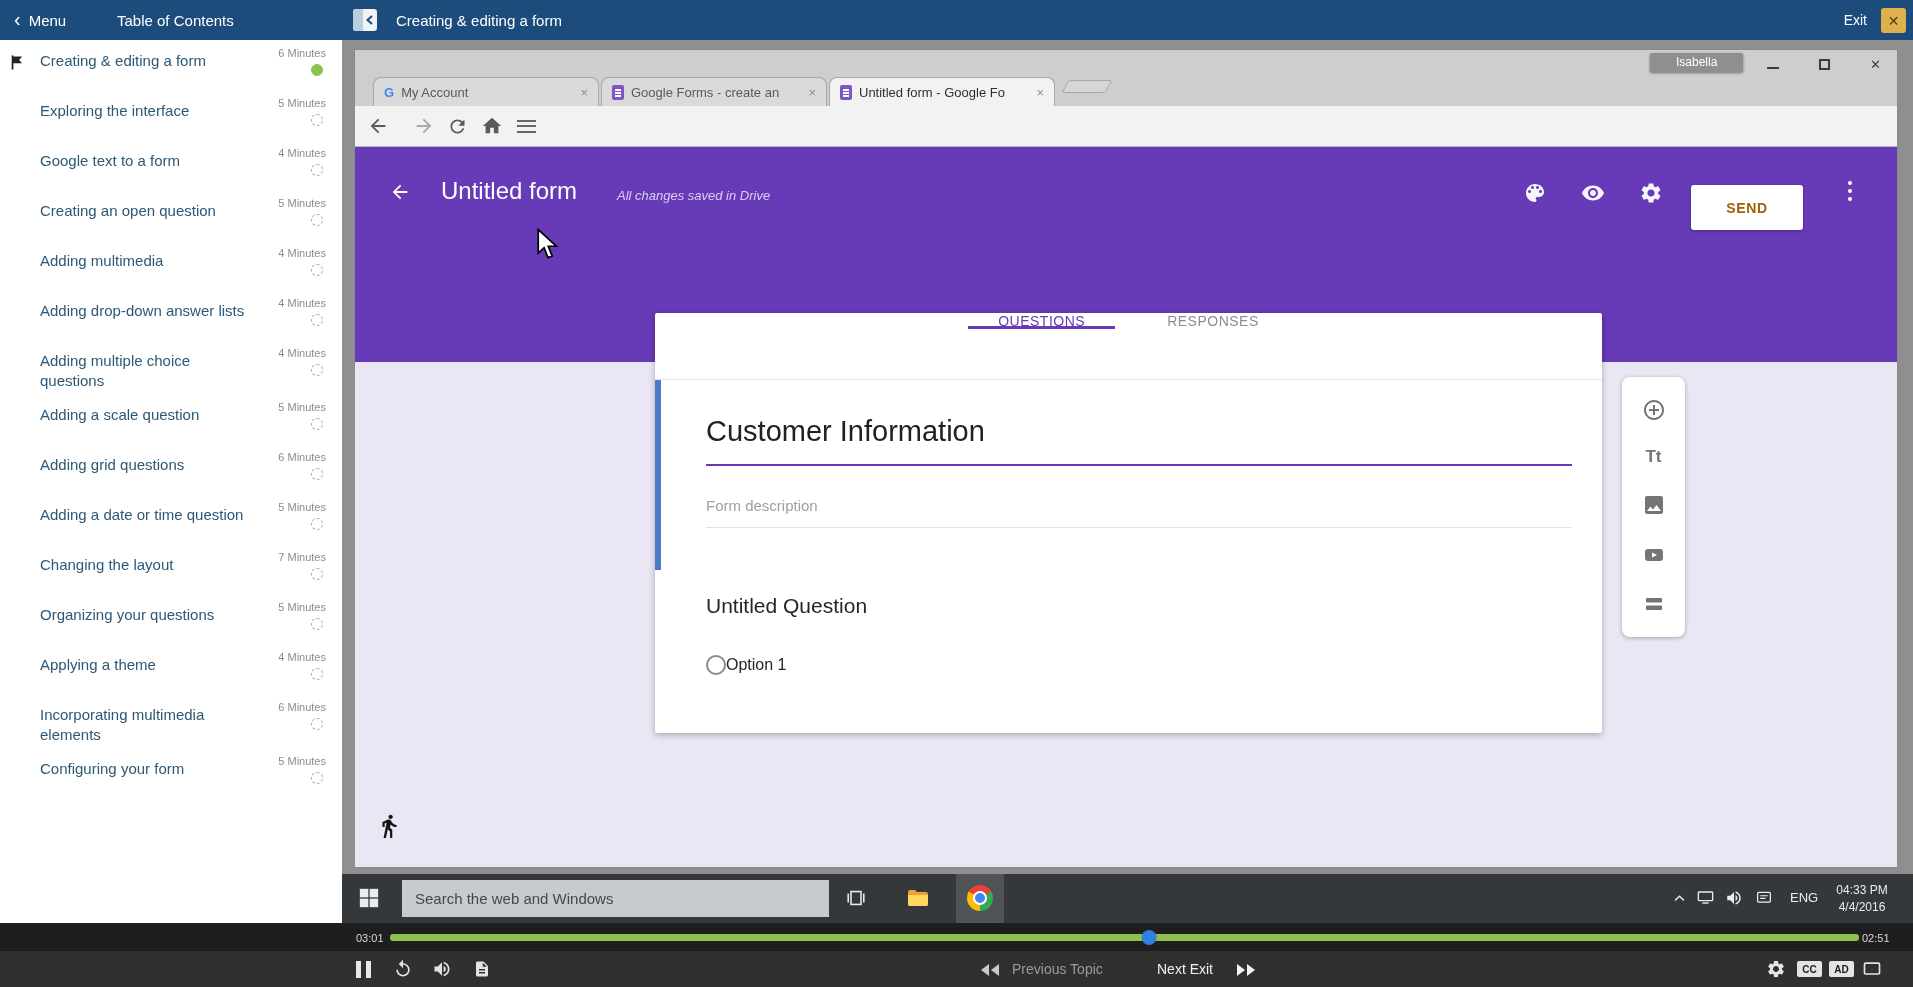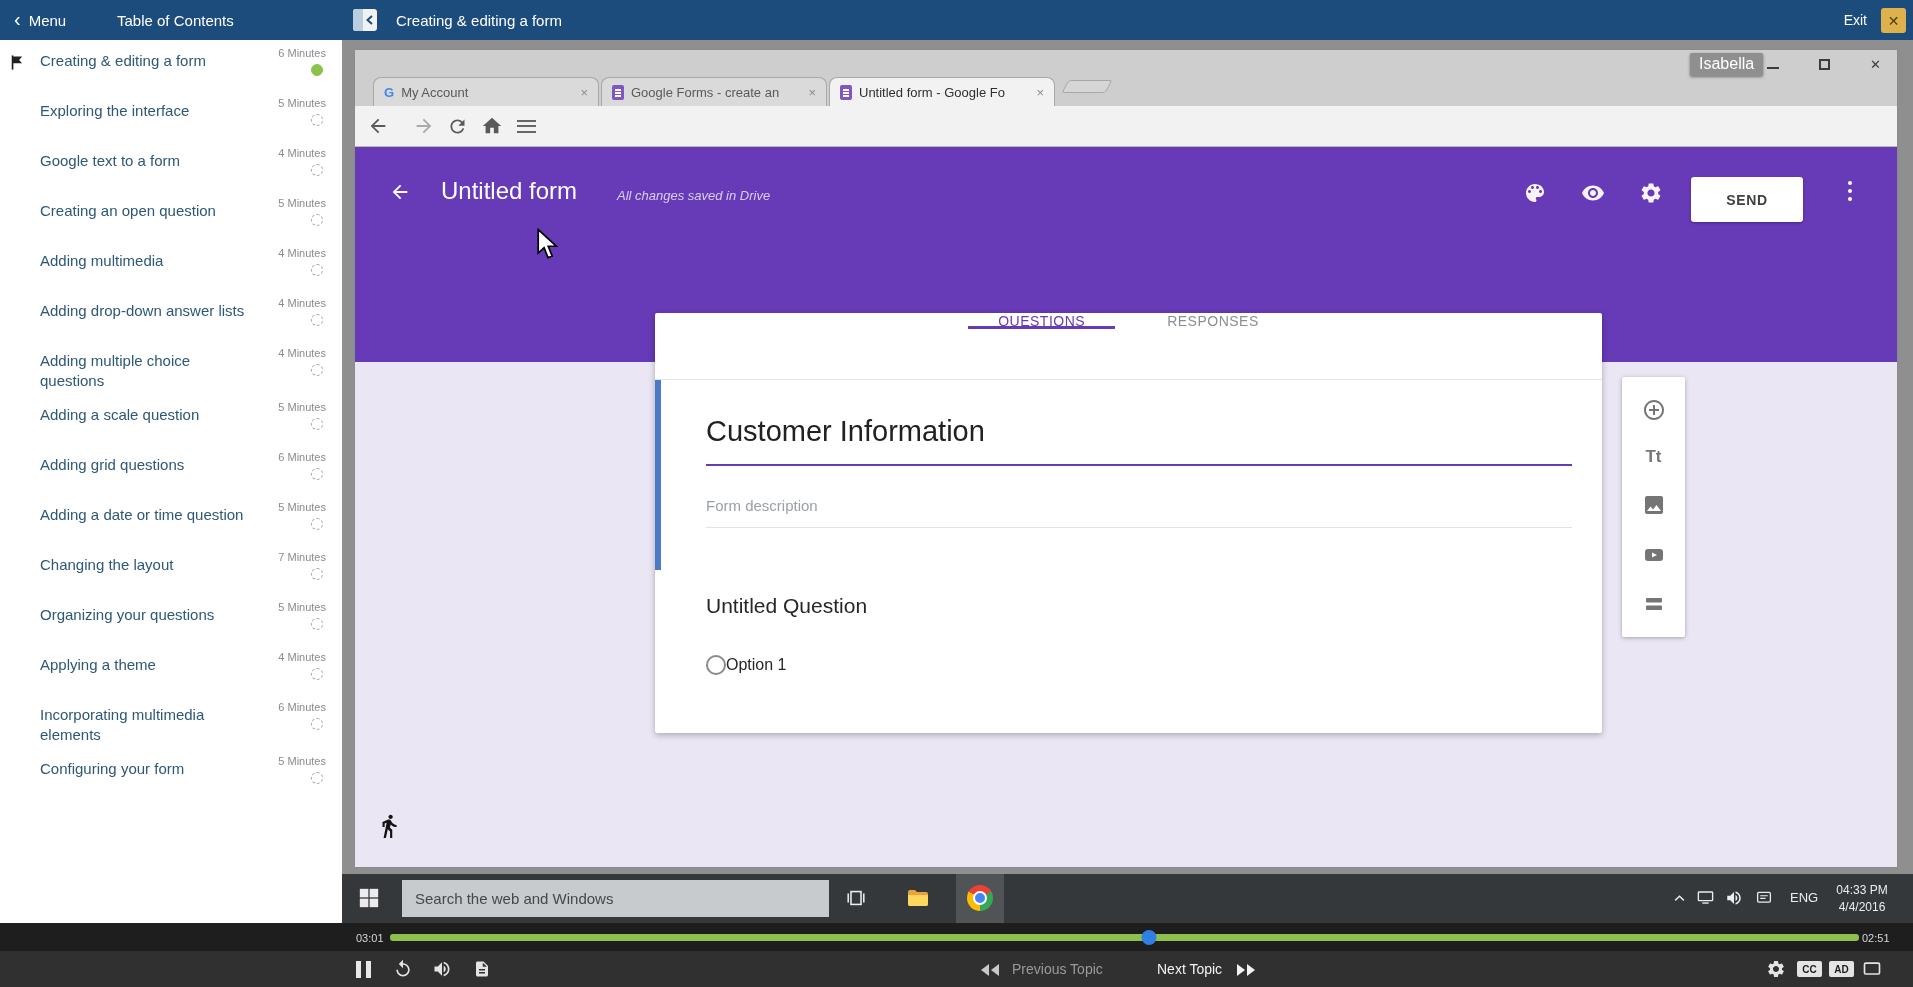--- a/index.html
+++ b/index.html
@@ -29,21 +29,21 @@
   .flag{position:absolute;left:9px;top:14px;color:#22231f}
 
   
   .video{position:absolute;left:342px;top:40px;width:1571px;height:883px;background:#8f8f8f}
   .chrome{position:absolute;left:12px;top:9px;width:1544px;height:819px;background:#cecece;border:1px solid #8b8b8b}
   .win-ctl{position:absolute;top:6px;right:16px;display:flex;gap:40px;align-items:center;height:16px;z-index:5}
   .wc{cursor:pointer}
   .wc-min{width:12px;height:9px;border-bottom:2px solid #3c3c3c}
   .wc-max{width:11px;height:11px;border:2px solid #3c3c3c}
   .wc-close{font-size:13px;color:#3c3c3c;line-height:13px}
-  .user-tag{position:absolute;left:1348px;top:13px;background:#8f8f8f;color:#fff;font-size:16px;padding:2px 9px 3px;border-radius:2px;box-shadow:0 1px 3px rgba(0,0,0,.45);z-index:6}
+  .user-tag{position:absolute;left:1308px;top:13px;background:#8f8f8f;color:#fff;font-size:12px;padding:2px 26px 3px;border-radius:2px;box-shadow:0 1px 3px rgba(0,0,0,.45);z-index:6}
 
   .tabstrip{position:absolute;left:18px;top:27px;height:29px;display:flex;align-items:flex-end;z-index:2}
   .tab{width:226px;height:29px;background:#dadada;border:1px solid #a8a8a8;border-bottom:none;border-radius:8px 8px 0 0;display:flex;align-items:center;gap:7px;padding:0 8px 0 10px;margin-right:2px;font-size:13px;color:#5a5a5a;cursor:pointer}
   .tab.active{background:#f2f2f2;color:#2f2f2f}
   .tab-label{flex:1;white-space:nowrap;overflow:hidden}
   .tab-close{color:#8b8b8b;font-size:13px;padding:0 2px;cursor:pointer}
   .g-ico{font-size:13px;font-weight:bold;color:#4285f4}
   .forms-ico{width:12px;height:15px;background:#7e57c2;border-radius:2px;position:relative;flex:none}
   .forms-ico::after{content:"";position:absolute;left:3px;top:4px;width:6px;height:2px;background:#fff;box-shadow:0 3px 0 #fff,0 6px 0 #fff}
   .newtab{width:44px;height:13px;background:#d6d6d6;border:1px solid #a8a8a8;border-radius:3px;align-self:flex-start;margin:3px 0 0 8px;transform:skewX(-28deg);cursor:pointer}
@@ -57,40 +57,40 @@
   .menu-ic{width:19px;height:13px;margin:0 17px 0 14px;border-top:2px solid #666;border-bottom:2px solid #666;position:relative;cursor:pointer;flex:none}
   .menu-ic::after{content:"";position:absolute;left:0;top:3.5px;width:100%;height:2px;background:#666}
 
   
   .forms{position:absolute;left:0;top:97px;bottom:0;width:100%;background:#ebe6f4;overflow:hidden}
   .phead{position:absolute;left:0;top:0;width:100%;height:215px;background:#673ab7}
   .back-ic{position:absolute;left:34px;top:34px;color:#fff;cursor:pointer}
   .fname{position:absolute;left:86px;top:30px;font-size:24px;color:#fff;cursor:text}
   .fsaved{position:absolute;left:262px;top:41px;font-size:13px;font-style:italic;color:rgba(255,255,255,.75)}
   .ph-ic{position:absolute;top:34px;color:#fff;cursor:pointer;opacity:.95}
-  .send{position:absolute;left:1336px;top:30px;width:112px;height:45px;background:#fff;border-radius:3px;color:#404040;font-size:14px;font-weight:bold;letter-spacing:.6px;display:flex;align-items:center;justify-content:center;cursor:pointer;box-shadow:0 1px 3px rgba(0,0,0,.3)}
+  .send{position:absolute;left:1336px;top:38px;width:112px;height:45px;background:#fff;border-radius:3px;color:#a16207;font-size:14px;font-weight:bold;letter-spacing:.6px;display:flex;align-items:center;justify-content:center;cursor:pointer;box-shadow:0 1px 3px rgba(0,0,0,.3)}
   .dots{position:absolute;left:1490px;top:34px;width:10px;cursor:pointer}
   .dots i{display:block;width:4px;height:4px;border-radius:50%;background:#fff;margin:0 auto 4px}
 
   .card{position:absolute;left:300px;top:166px;width:947px;height:420px;background:#fff;border-radius:2px;box-shadow:0 2px 6px rgba(0,0,0,.28)}
   .card-tabs{position:relative;height:67px;display:flex;align-items:flex-start;justify-content:center;gap:22px;border-bottom:1px solid #e3e3e3}
   .ctab{display:flex;align-items:center;padding:0 30px;font-size:14px;letter-spacing:.5px;color:#8a8f94;cursor:pointer;position:relative}
   .ctab.active{color:#673ab7}
   .ctab.active::after{content:"";position:absolute;left:0;right:0;bottom:0;height:3px;background:#673ab7}
   .accent{position:absolute;left:0;top:67px;width:6px;height:190px;background:#4d79c9}
   .ftitle{position:absolute;left:51px;top:102px;font-size:29px;color:#212121;cursor:text}
   .t-underline{position:absolute;left:51px;top:151px;width:866px;height:2px;background:#673ab7}
   .fdesc{position:absolute;left:51px;top:184px;font-size:15px;color:#9aa0a6;cursor:text}
   .d-underline{position:absolute;left:51px;top:214px;width:866px;height:1px;background:#e2e2e2}
   .qtitle{position:absolute;left:51px;top:281px;font-size:21px;color:#262626;cursor:text}
   .opt{position:absolute;left:51px;top:342px;display:flex;align-items:center;gap:0;cursor:pointer}
   .radio{width:20px;height:20px;border:2px solid #8a8a8a;border-radius:50%;flex:none}
   .opt-label{font-size:16px;color:#262626}
 
-  .ftb{position:absolute;left:1267px;top:230px;width:63px;height:260px;background:#fff;border-radius:2px;box-shadow:0 1px 4px rgba(0,0,0,.3);display:flex;flex-direction:column;align-items:center;justify-content:space-around;padding:8px 0}
+  .ftb{position:absolute;left:1267px;top:230px;width:63px;height:260px;background:#fff;border-radius:8px;box-shadow:0 1px 4px rgba(0,0,0,.3);display:flex;flex-direction:column;align-items:center;justify-content:space-around;padding:8px 0}
   .tool{color:#757575;cursor:pointer;display:flex;align-items:center;justify-content:center}
   .tool-tt{font-size:17px;font-weight:bold}
 
   .cursor{position:absolute;left:194px;top:188px;z-index:50;pointer-events:none}
   .axs{position:absolute;left:34px;top:773px;color:#141414}
 
   
   .taskbar{position:absolute;left:0;bottom:0;width:100%;height:49px;background:#35383b}
   .tb-start{position:absolute;left:16px;top:13px;cursor:pointer}
   .tb-search{position:absolute;left:60px;top:6px;width:427px;height:37px;background:#c7cbce;color:#43484b;font-size:15px;line-height:37px;padding-left:13px;cursor:text;overflow:hidden;white-space:nowrap}
@@ -536,21 +536,21 @@
           <use href="#i-volume"></use>
         </svg>
       <svg class="cbtn" style="left:473px;top:9px" width="18" height="18">
           <use href="#i-doc"></use>
         </svg>
 
       <svg class="cbtn" style="left:978px;top:11px;color:#c9c9c9" width="24" height="16">
           <use href="#i-prev"></use>
         </svg>
       <span class="cbtn lbl-prev" style="left:1012px;top:10px">Previous Topic</span>
-      <span class="cbtn lbl-next" style="left:1157px;top:10px">Next Topic</span>
+      <span class="cbtn lbl-next" style="left:1157px;top:10px">Next Exit</span>
       <svg class="cbtn" style="left:1234px;top:11px;color:#f2f2f2" width="24" height="16">
           <use href="#i-next"></use>
         </svg>
 
       <svg class="cbtn" style="left:1766px;top:8px" width="20" height="20">
           <use href="#i-gear"></use>
         </svg>
       <span class="cbtn badge" style="left:1797px;top:10px">CC</span>
       <span class="cbtn badge" style="left:1829px;top:10px">AD</span>
       <svg class="cbtn" style="left:1862px;top:8px" width="20" height="20">

